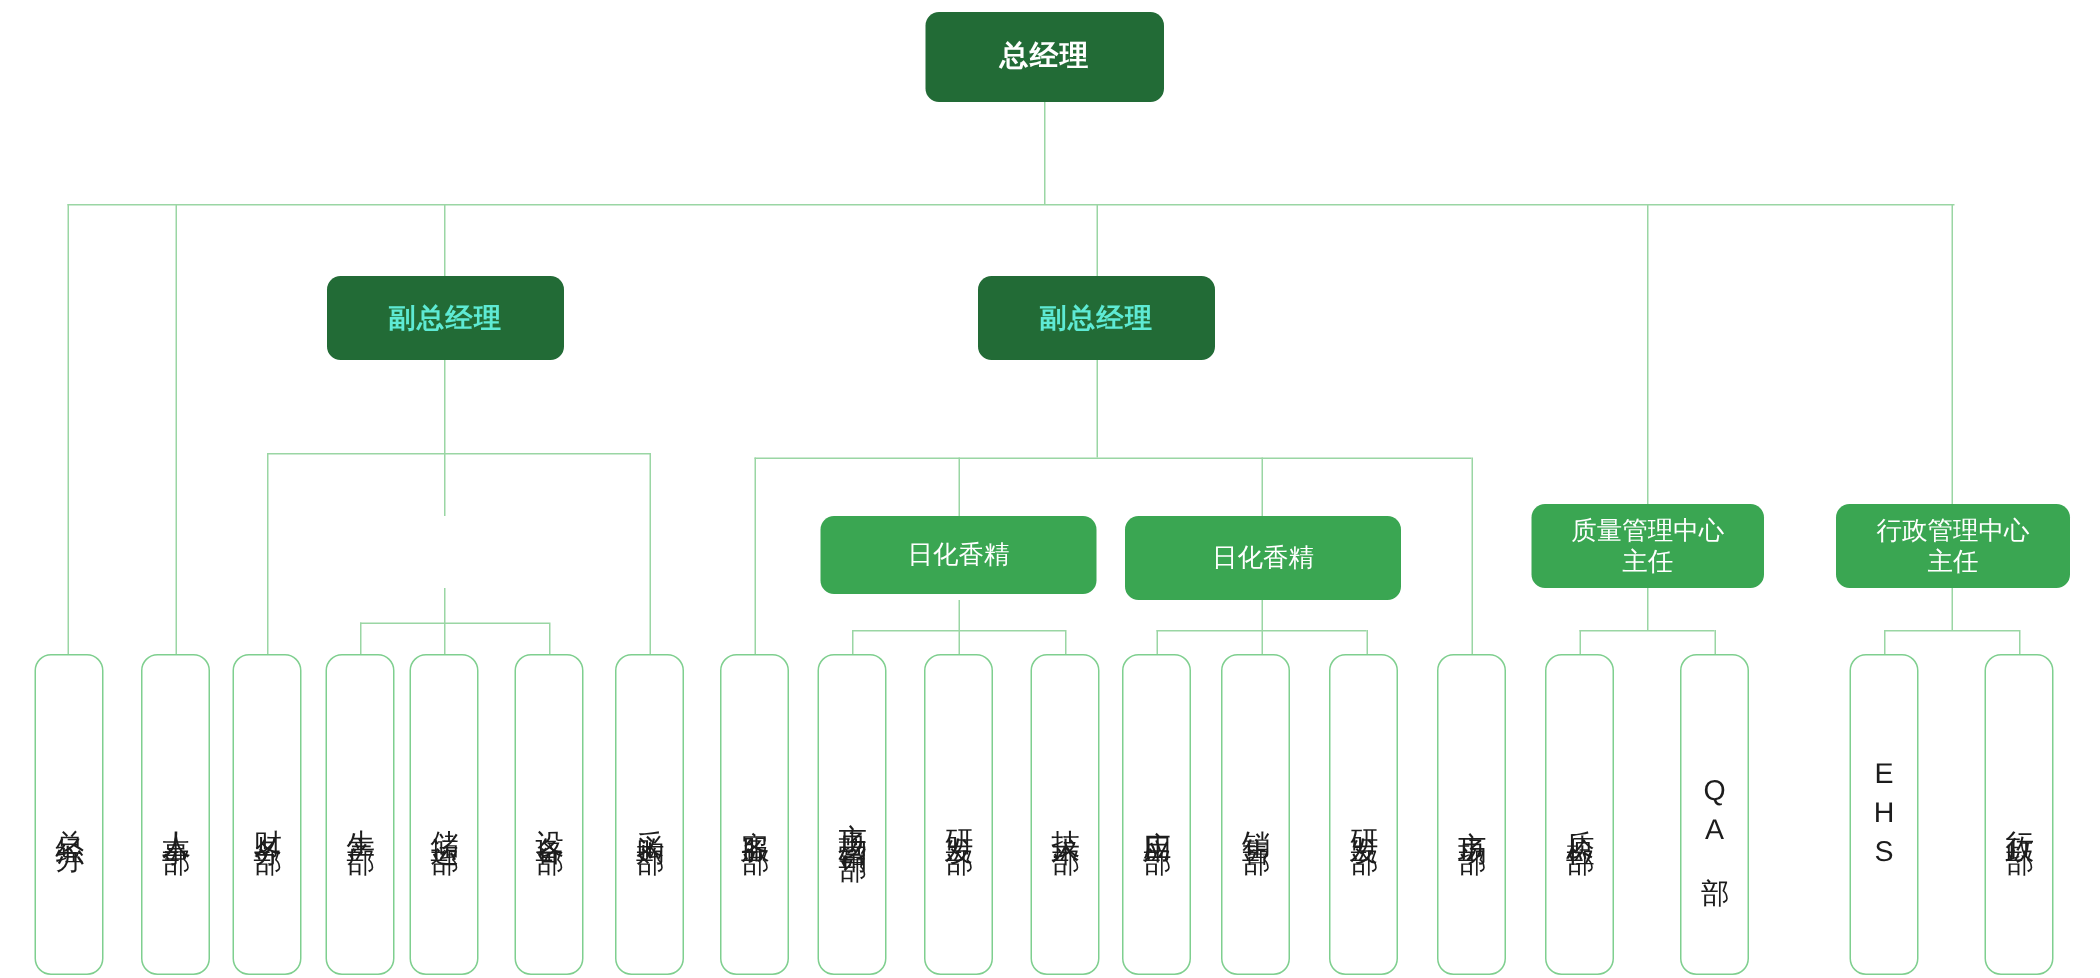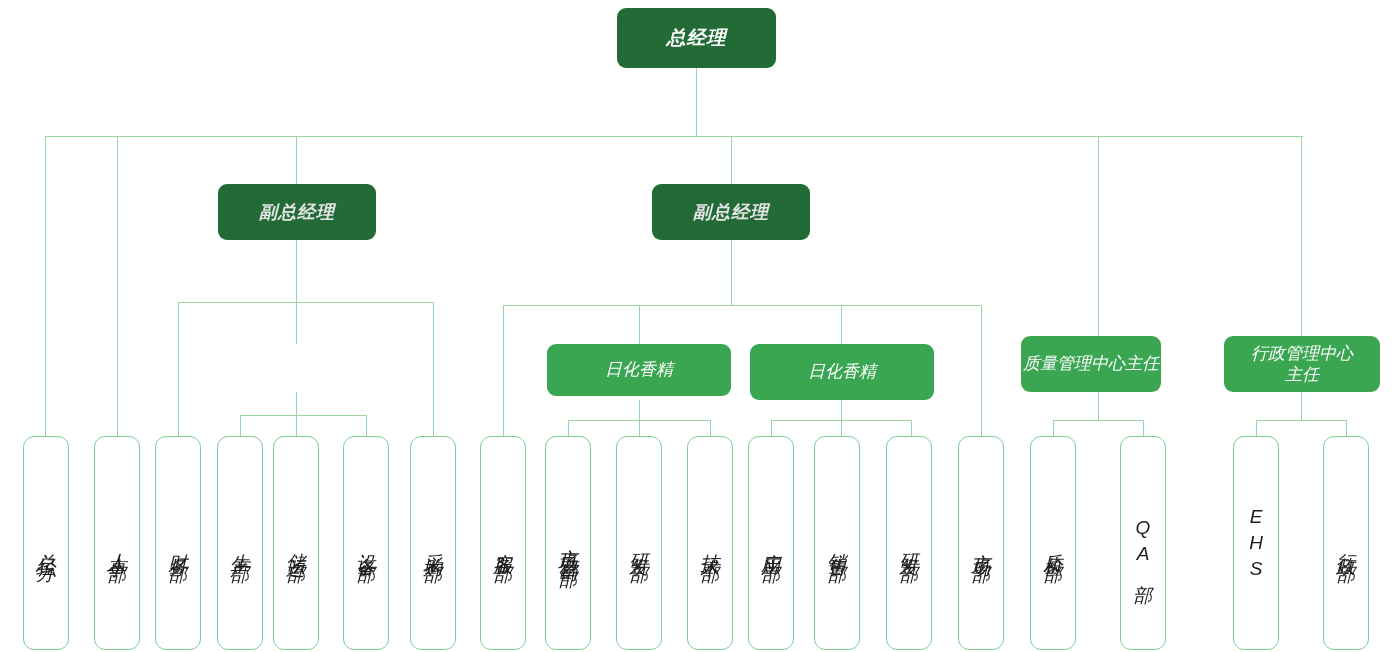--- a/index.html
+++ b/index.html
@@ -29,33 +29,32 @@
   
   .node {
     position: absolute;
     box-sizing: border-box;
     display: flex;
     align-items: center;
     justify-content: center;
     text-align: center;
     border-radius: 10px;
     line-height: 1.25;
-    font-style: italic;
   }
   .node.lvl1 {
     background: #226b36;
     color: #ffffff;
     font-weight: bold;
     font-size: 19px;
     letter-spacing: 1px;
     border-radius: 9px;
   }
   .node.lvl2 {
     background: #226b36;
-    color: #e5e5e5;
+    color: #5eead4;
     font-weight: bold;
     font-size: 18px;
     letter-spacing: 1px;
     border-radius: 9px;
   }
   .node.lvl3 {
     background: #3aa652;
     color: #ffffff;
     font-weight: normal;
     font-size: 17px;
@@ -143,21 +142,21 @@
   <div class="node lvl2" style="left:652px; top:184px; width:158px; height:56px;">
     <span>副总经理</span>
   </div>
 
   <div class="node lvl3" style="left:547px; top:344px; width:184px; height:52px;">
     <span>日化香精</span>
   </div>
   <div class="node lvl3" style="left:750px; top:344px; width:184px; height:56px;">
     <span>日化香精</span>
   </div>
-  <div class="node lvl3" style="left:1021px; top:336px; width:140px; height:56px; flex-direction:row;">
+  <div class="node lvl3" style="left:1021px; top:336px; width:155px; height:56px; flex-direction:column;">
     <span>质量管理中心</span>
     <span>主任</span>
   </div>
   <div class="node lvl3" style="left:1224px; top:336px; width:156px; height:56px; flex-direction:column;">
     <span>行政管理中心</span>
     <span>主任</span>
   </div>
 
   <div class="node leaf" style="left:23px; top:436px; width:46px; height:214px;">
     <span class="txt">总经办</span>

